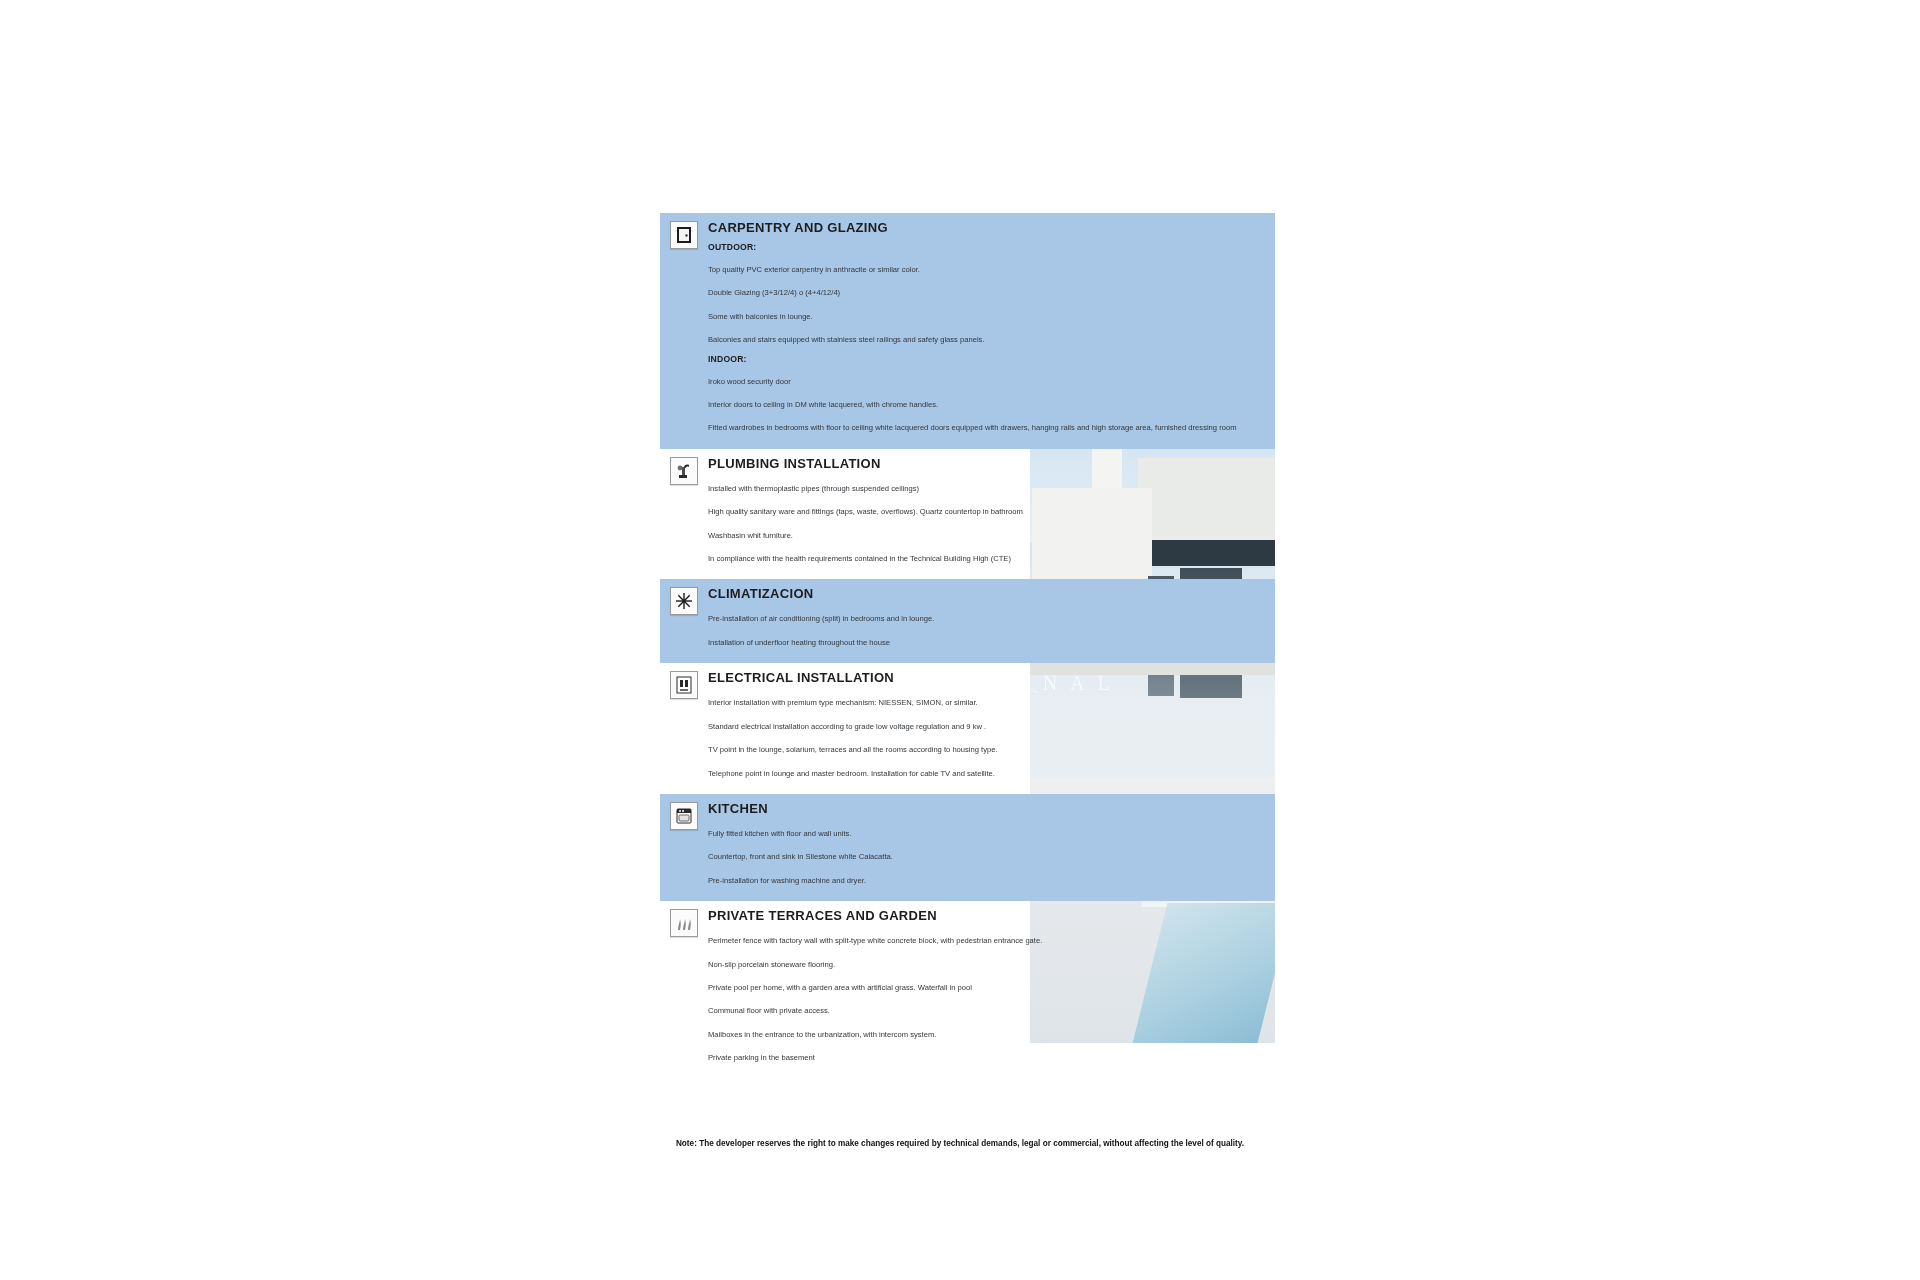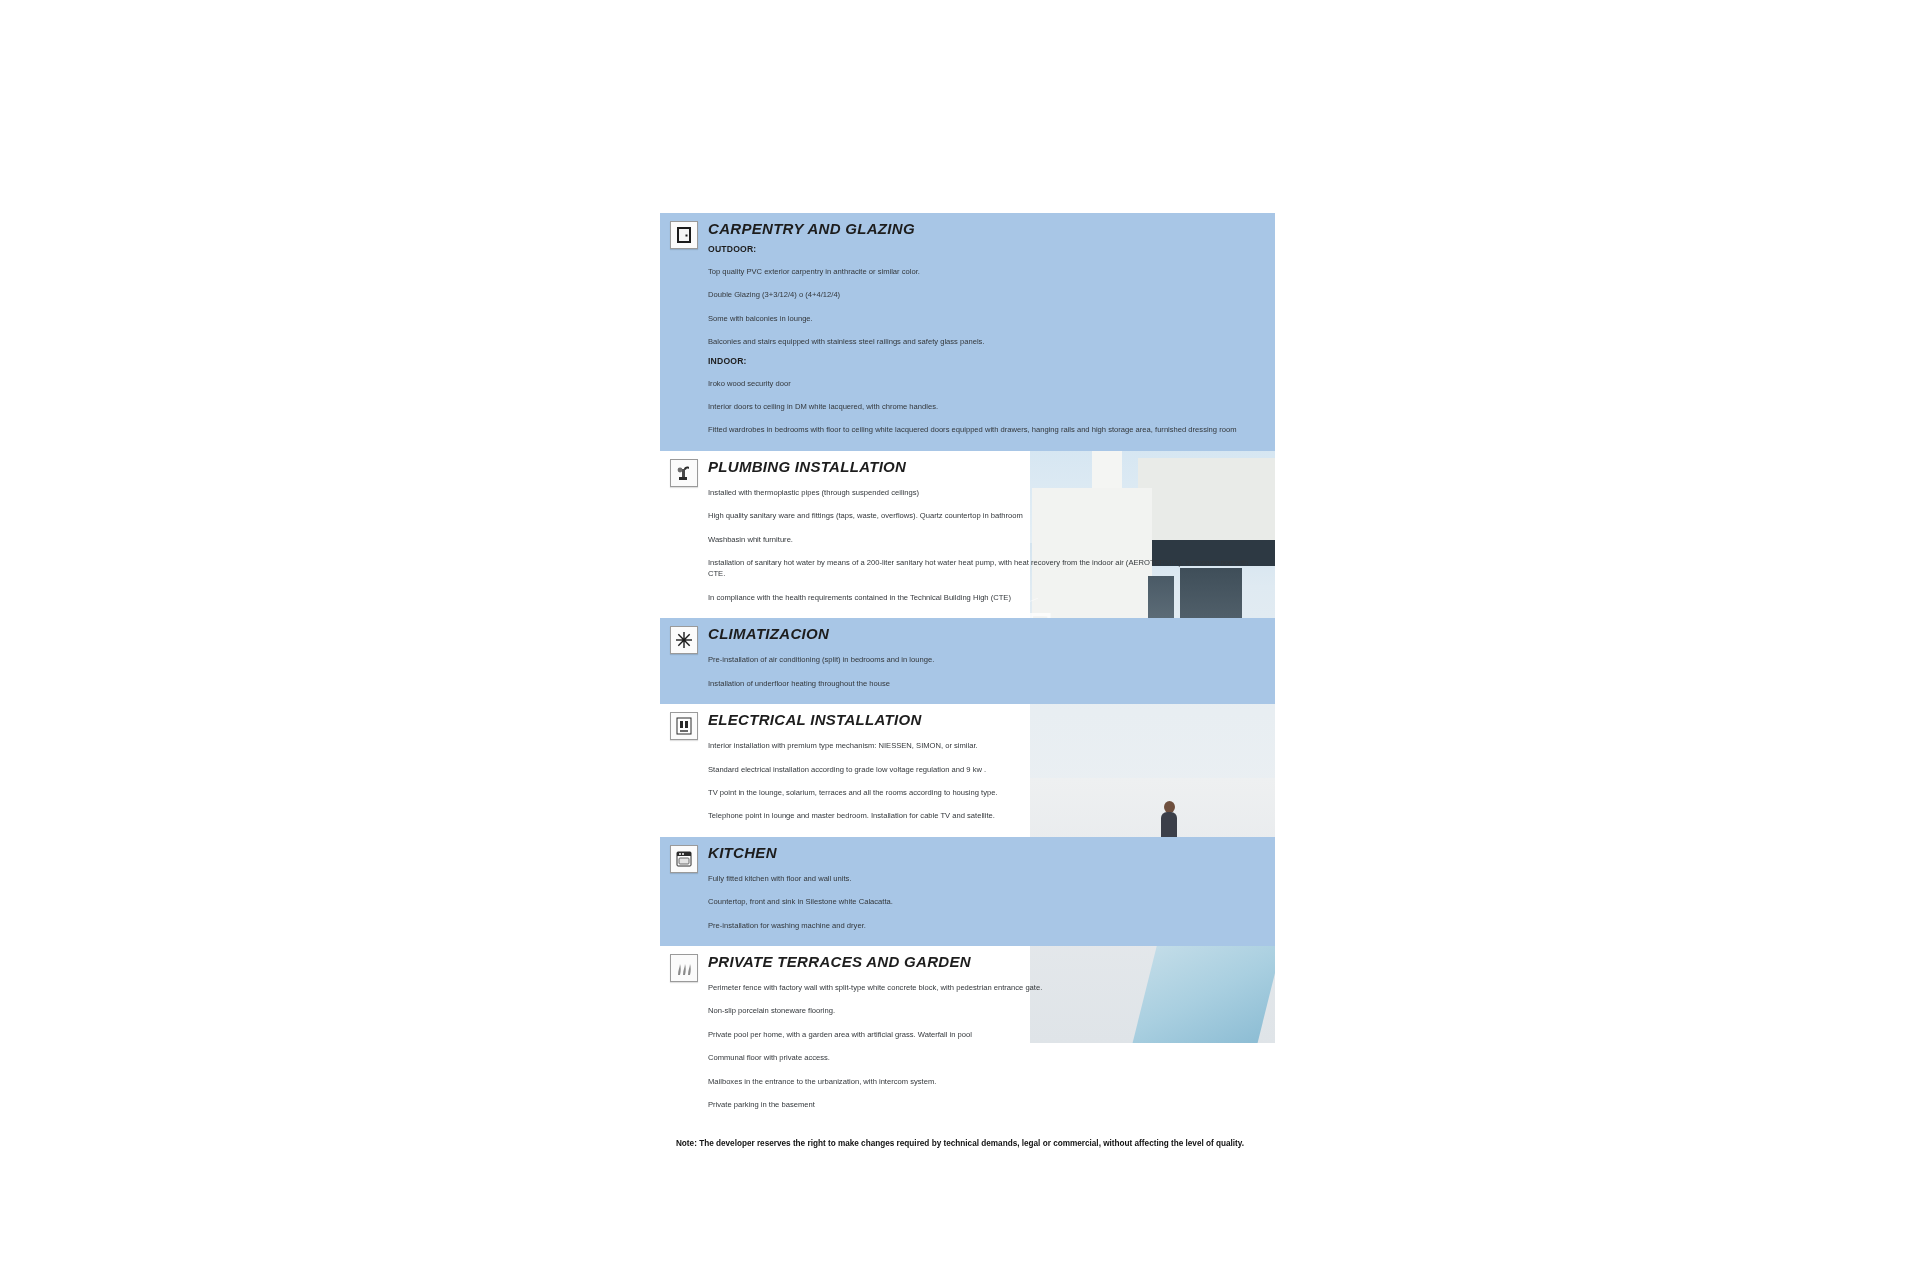--- a/index.html
+++ b/index.html
@@ -79,21 +79,21 @@
   .section{position:relative;display:flex;}
   .sec-highlight{background:#a8c6e6;}
   .icon-col{width:48px;flex:0 0 48px;display:flex;justify-content:center;padding-top:8px;}
   .icon-box{
     width:26px;height:26px;border:1px solid #9a9a9a;background:#fbfbfb;
     display:flex;align-items:center;justify-content:center;
     box-shadow:0 1px 1px rgba(0,0,0,.12);
   }
   .txt-col{flex:1;padding:7px 18px 7px 0;}
   .sec-title{
-    font-size:15px;font-weight:bold;font-style:italic;letter-spacing:.3px;
+    font-size:13px;font-weight:bold;letter-spacing:.3px;
     color:#1d1d1d;margin:0 0 7px 0;
   }
   .sub-title{
     font-size:8.6px;font-weight:bold;letter-spacing:.2px;
     color:#1d1d1d;margin:6px 0 6px 0;
   }
   .line{
     font-size:7.6px;line-height:11.4px;color:#33373b;margin:12px 0 8px 0;
   }
   .note{
@@ -176,21 +176,20 @@
             <path d="M9 5c0-2 3-3 5-2v2c-2-1-3 0-3 1z" fill="#2a2a2a"></path>
             <circle cx="5" cy="6" r="2.4" fill="#6d6d6d"></circle>
           </svg>
         </div>
       </div>
       <div class="txt-col">
         <div class="sec-title">PLUMBING INSTALLATION</div>
         <div class="line">Installed with thermoplastic pipes (through suspended ceilings)</div>
         <div class="line">High quality sanitary ware and fittings (taps, waste, overflows). Quartz countertop in bathroom</div>
         <div class="line">Washbasin whit furniture.</div>
-        <div class="line">Installation of sanitary hot water by means of a 200-liter sanitary hot water heat pump, with heat recovery from the indoor air (AEROTERMIA), in accordance with CTE.</div>
         <div class="line">In compliance with the health requirements contained in the Technical Building High (CTE)</div>
       </div>
     </div>
     <div class="section sec-highlight">
       <div class="icon-col">
         <div class="icon-box">
           <svg width="18" height="18" viewBox="0 0 18 18">
             <g stroke="#1b1b1b" stroke-width="1.4">
               <line x1="9" y1="1" x2="9" y2="17"></line>
               <line x1="1" y1="9" x2="17" y2="9"></line>

